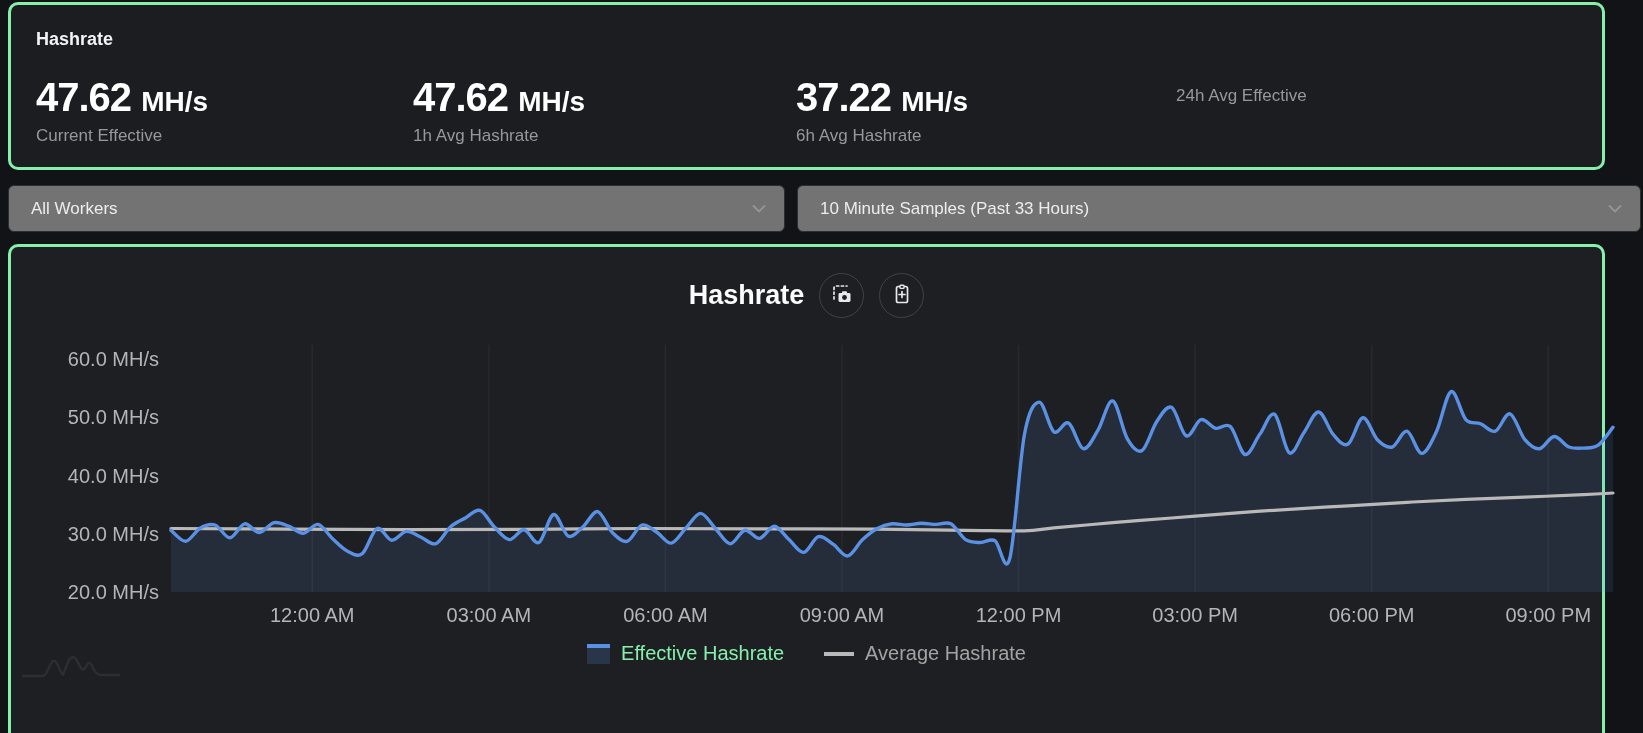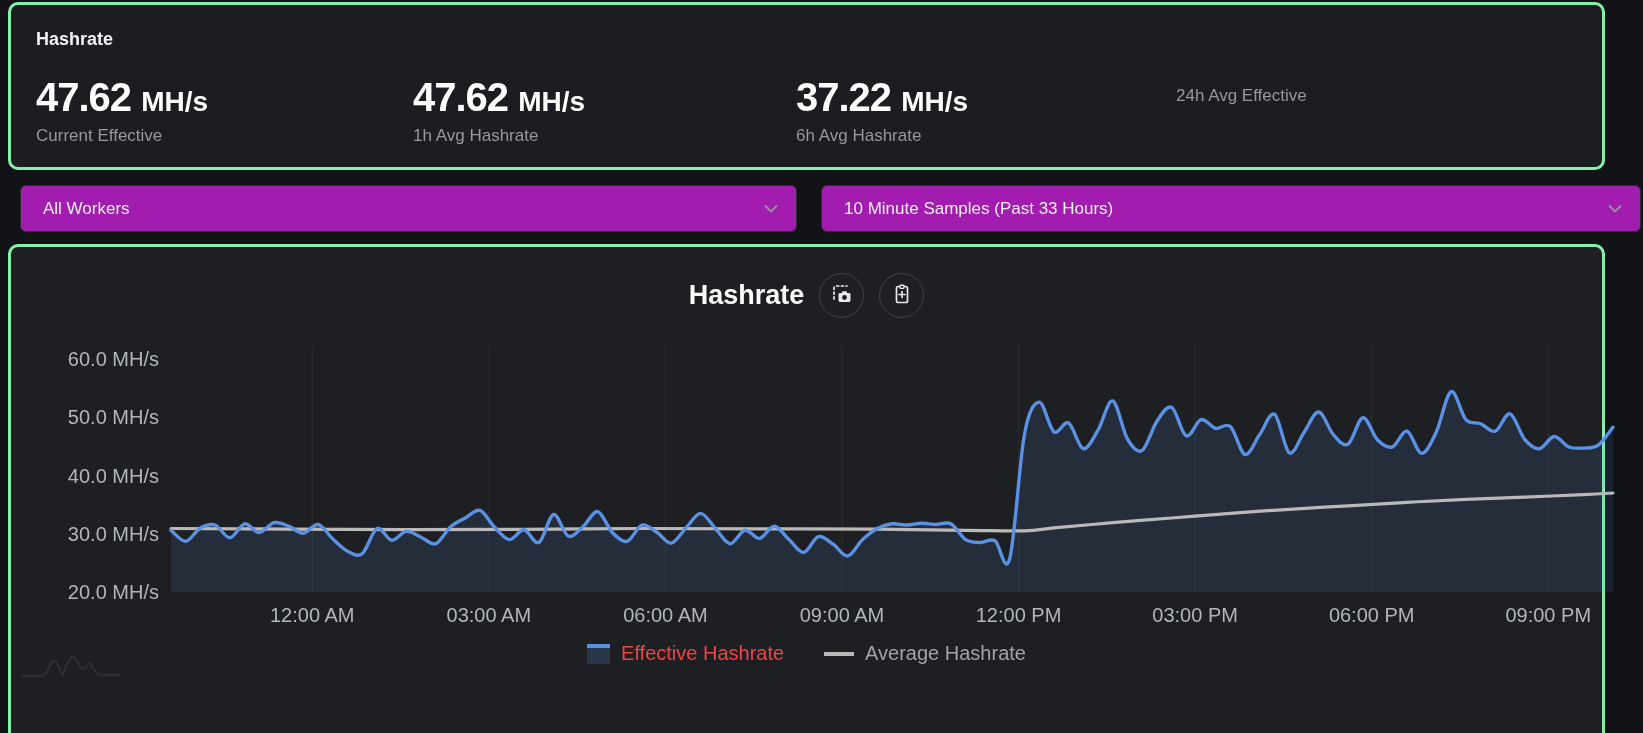--- a/index.html
+++ b/index.html
@@ -7,22 +7,22 @@
   .panel{position:absolute;left:8px;width:1597px;background:#1c1d20;border:3px solid #86efac;border-radius:10px;box-sizing:border-box;}
   
   #stats-panel{top:2px;height:168px;}
   .stats-title{position:absolute;left:25px;top:24px;font-size:18px;font-weight:700;color:#f2f3f4;}
   .stats-grid{position:absolute;left:25px;top:72px;right:20px;display:grid;grid-template-columns:377px 383px 380px 1fr;}
   .stat-value{font-size:40px;font-weight:700;color:#ffffff;letter-spacing:-1px;line-height:1;}
   .stat-unit{font-size:28px;font-weight:700;color:#ffffff;letter-spacing:0;}
   .stat-label{margin-top:9px;font-size:17px;color:#96989b;}
   
   #filters{position:absolute;left:8px;top:185px;width:1633px;display:flex;gap:12px;}
-  .select{height:47px;background:#a21caf;border:1px solid #2d2e31;border-radius:6px;display:flex;align-items:center;
-    padding:0 18px 0 22px;font-size:17px;color:#ededee;box-sizing:border-box;cursor:pointer;margin-left:12px;}
+  .select{height:47px;background:#737373;border:1px solid #2d2e31;border-radius:6px;display:flex;align-items:center;
+    padding:0 18px 0 22px;font-size:17px;color:#ededee;box-sizing:border-box;cursor:pointer;}
   .select .chev{margin-left:auto;display:flex;align-items:center;}
   #worker-select{width:777px;}
   #sample-select{flex:1;}
   
   #chart-panel{top:244px;height:600px;background:#1d1f22;}
   .chart-header{position:absolute;top:26px;left:0;width:100%;display:flex;justify-content:center;align-items:center;gap:15px;}
   .chart-title{font-size:27px;font-weight:700;color:#fbfbfc;}
   .icon-btn{width:45px;height:45px;border-radius:50%;border:1px solid #404245;background:transparent;display:flex;
     align-items:center;justify-content:center;cursor:pointer;padding:0;}
   #hashrate-svg{position:absolute;left:0;top:72px;}
@@ -124,21 +124,21 @@
       <text x="148" y="221.75" fill="#b3b6b9" font-size="20" text-anchor="end">30.0 MH/s</text>
       <text x="148" y="280" fill="#b3b6b9" font-size="20" text-anchor="end">20.0 MH/s</text>
       <path d="M160.0 211.3C162.5 213.1 169.8 222.7 174.7 222.3C179.6 221.9 184.5 211.6 189.4 208.9C194.3 206.2 199.2 204.4 204.1 206.0C209.0 207.7 214.0 219.0 218.9 218.8C223.8 218.6 228.7 205.7 233.6 204.8C238.5 204.0 243.4 213.8 248.3 213.6C253.2 213.4 258.1 204.8 263.0 203.7C267.9 202.6 272.8 205.4 277.7 207.2C282.6 208.9 287.5 214.5 292.4 214.2C297.3 213.9 302.2 204.5 307.1 205.4C312.0 206.4 317.0 215.5 321.9 220.0C326.8 224.5 331.7 229.8 336.6 232.2C341.5 234.7 346.4 238.3 351.3 234.6C356.2 230.8 361.1 211.7 366.0 209.5C370.9 207.3 375.8 220.7 380.7 221.2C385.6 221.6 390.5 212.9 395.4 212.4C400.3 211.9 405.2 216.2 410.1 218.2C415.0 220.3 420.0 226.4 424.9 224.7C429.8 222.9 434.7 212.0 439.6 207.8C444.5 203.5 449.4 201.7 454.3 199.0C459.2 196.3 464.1 189.9 469.0 191.4C473.9 193.0 478.8 203.5 483.7 208.3C488.6 213.2 493.5 220.2 498.4 220.6C503.3 221.0 508.2 210.2 513.1 210.7C518.0 211.2 523.0 226.0 527.9 223.5C532.8 221.0 537.7 196.6 542.6 195.5C547.5 194.5 552.4 215.0 557.3 217.1C562.2 219.1 567.1 211.8 572.0 207.8C576.9 203.7 581.8 191.6 586.7 192.6C591.6 193.6 596.5 208.6 601.4 213.6C606.3 218.5 611.2 223.6 616.1 222.3C621.0 221.1 626.0 207.6 630.9 206.0C635.8 204.5 640.7 210.0 645.6 213.0C650.5 216.0 655.4 224.7 660.3 224.1C665.2 223.4 670.1 213.9 675.0 208.9C679.9 204.0 684.8 194.3 689.7 194.4C694.6 194.5 699.5 204.5 704.4 209.5C709.3 214.6 714.2 224.4 719.1 224.7C724.0 224.9 729.0 212.1 733.9 211.3C738.8 210.4 743.7 220.1 748.6 219.4C753.5 218.7 758.4 207.0 763.3 207.2C768.2 207.4 773.1 216.2 778.0 220.6C782.9 224.9 787.8 233.9 792.7 233.4C797.6 232.9 802.5 219.0 807.4 217.7C812.3 216.3 817.2 222.0 822.1 225.2C827.0 228.4 832.0 237.7 836.9 236.9C841.8 236.1 846.7 225.1 851.6 220.6C856.5 216.0 861.4 212.1 866.3 209.5C871.2 206.9 876.1 205.4 881.0 204.8C885.9 204.3 890.8 206.1 895.7 206.0C900.6 205.9 905.5 204.4 910.4 204.3C915.3 204.2 920.2 205.3 925.1 205.4C930.0 205.5 935.0 202.3 939.9 204.8C944.8 207.4 949.7 217.5 954.6 220.6C959.5 223.7 964.4 223.3 969.3 223.5C974.2 223.7 979.1 219.0 984.0 221.7C988.9 224.5 993.8 257.5 998.7 239.8C1003.6 222.1 1008.5 141.8 1013.4 115.7C1018.3 89.6 1023.2 83.6 1028.1 83.1C1033.0 82.6 1038.0 109.3 1042.9 112.8C1047.8 116.3 1052.7 101.3 1057.6 104.1C1062.5 106.9 1067.4 128.5 1072.3 129.7C1077.2 130.9 1082.1 119.0 1087.0 111.1C1091.9 103.1 1096.8 80.5 1101.7 81.9C1106.6 83.4 1111.5 111.6 1116.4 119.8C1121.3 128.1 1126.2 134.4 1131.1 131.5C1136.0 128.5 1141.0 109.5 1145.9 102.3C1150.8 95.1 1155.7 85.9 1160.6 88.3C1165.5 90.8 1170.4 114.9 1175.3 116.9C1180.2 118.9 1185.1 101.8 1190.0 100.6C1194.9 99.3 1199.8 108.2 1204.7 109.3C1209.6 110.5 1214.5 103.2 1219.4 107.6C1224.3 111.9 1229.2 134.3 1234.1 135.5C1239.0 136.8 1244.0 121.8 1248.9 115.1C1253.8 108.4 1258.7 92.2 1263.6 95.3C1268.5 98.4 1273.4 130.8 1278.3 133.8C1283.2 136.8 1288.1 120.2 1293.0 113.4C1297.9 106.6 1302.8 92.6 1307.7 93.0C1312.6 93.4 1317.5 110.4 1322.4 115.7C1327.3 121.1 1332.2 127.9 1337.1 125.0C1342.0 122.2 1347.0 99.5 1351.9 98.8C1356.8 98.2 1361.7 116.1 1366.6 121.0C1371.5 125.8 1376.4 129.4 1381.3 128.0C1386.2 126.5 1391.1 111.2 1396.0 112.2C1400.9 113.3 1405.8 134.3 1410.7 134.4C1415.6 134.5 1420.5 123.1 1425.4 112.8C1430.3 102.5 1435.2 74.7 1440.1 72.6C1445.0 70.6 1450.0 95.2 1454.9 100.6C1459.8 105.9 1464.7 102.7 1469.6 104.7C1474.5 106.6 1479.4 113.9 1484.3 112.2C1489.2 110.6 1494.1 93.4 1499.0 94.8C1503.9 96.1 1508.8 114.6 1513.7 120.4C1518.6 126.2 1523.5 130.2 1528.4 129.7C1533.3 129.2 1538.2 117.8 1543.1 117.5C1548.0 117.2 1553.0 126.0 1557.9 128.0C1562.8 129.9 1567.7 129.4 1572.6 129.1C1577.5 128.8 1582.4 129.7 1587.3 126.2C1592.2 122.7 1599.5 111.2 1602.0 108.2L1602 273L160.0 273Z" fill="rgba(91,145,228,0.12)" stroke="none"></path>
       <path d="M160.0 209.5C179.6 209.6 238.5 209.9 277.7 210.1C317.0 210.3 356.2 210.6 395.4 210.7C434.7 210.7 473.9 210.6 513.1 210.4C552.4 210.2 591.6 209.6 630.9 209.5C670.1 209.4 709.3 209.7 748.6 209.8C787.8 209.9 832.0 209.8 866.3 210.1C900.6 210.3 930.0 211.0 954.6 211.3C979.1 211.5 998.7 212.2 1013.4 211.8C1028.1 211.4 1028.1 210.3 1042.9 208.9C1057.6 207.6 1082.1 205.3 1101.7 203.7C1121.3 202.0 1141.0 200.6 1160.6 199.0C1180.2 197.5 1199.8 195.8 1219.4 194.4C1239.0 192.9 1258.7 191.5 1278.3 190.3C1297.9 189.0 1317.5 188.0 1337.1 186.8C1356.8 185.6 1376.4 184.4 1396.0 183.3C1415.6 182.2 1435.2 181.3 1454.9 180.4C1474.5 179.5 1494.1 178.8 1513.7 178.1C1533.3 177.3 1557.9 176.4 1572.6 175.7C1587.3 175.0 1597.1 174.3 1602.0 174.0" fill="none" stroke="#b9b9b9" stroke-width="3.2" stroke-linecap="round" stroke-linejoin="round"></path>
       <path d="M160.0 211.3C162.5 213.1 169.8 222.7 174.7 222.3C179.6 221.9 184.5 211.6 189.4 208.9C194.3 206.2 199.2 204.4 204.1 206.0C209.0 207.7 214.0 219.0 218.9 218.8C223.8 218.6 228.7 205.7 233.6 204.8C238.5 204.0 243.4 213.8 248.3 213.6C253.2 213.4 258.1 204.8 263.0 203.7C267.9 202.6 272.8 205.4 277.7 207.2C282.6 208.9 287.5 214.5 292.4 214.2C297.3 213.9 302.2 204.5 307.1 205.4C312.0 206.4 317.0 215.5 321.9 220.0C326.8 224.5 331.7 229.8 336.6 232.2C341.5 234.7 346.4 238.3 351.3 234.6C356.2 230.8 361.1 211.7 366.0 209.5C370.9 207.3 375.8 220.7 380.7 221.2C385.6 221.6 390.5 212.9 395.4 212.4C400.3 211.9 405.2 216.2 410.1 218.2C415.0 220.3 420.0 226.4 424.9 224.7C429.8 222.9 434.7 212.0 439.6 207.8C444.5 203.5 449.4 201.7 454.3 199.0C459.2 196.3 464.1 189.9 469.0 191.4C473.9 193.0 478.8 203.5 483.7 208.3C488.6 213.2 493.5 220.2 498.4 220.6C503.3 221.0 508.2 210.2 513.1 210.7C518.0 211.2 523.0 226.0 527.9 223.5C532.8 221.0 537.7 196.6 542.6 195.5C547.5 194.5 552.4 215.0 557.3 217.1C562.2 219.1 567.1 211.8 572.0 207.8C576.9 203.7 581.8 191.6 586.7 192.6C591.6 193.6 596.5 208.6 601.4 213.6C606.3 218.5 611.2 223.6 616.1 222.3C621.0 221.1 626.0 207.6 630.9 206.0C635.8 204.5 640.7 210.0 645.6 213.0C650.5 216.0 655.4 224.7 660.3 224.1C665.2 223.4 670.1 213.9 675.0 208.9C679.9 204.0 684.8 194.3 689.7 194.4C694.6 194.5 699.5 204.5 704.4 209.5C709.3 214.6 714.2 224.4 719.1 224.7C724.0 224.9 729.0 212.1 733.9 211.3C738.8 210.4 743.7 220.1 748.6 219.4C753.5 218.7 758.4 207.0 763.3 207.2C768.2 207.4 773.1 216.2 778.0 220.6C782.9 224.9 787.8 233.9 792.7 233.4C797.6 232.9 802.5 219.0 807.4 217.7C812.3 216.3 817.2 222.0 822.1 225.2C827.0 228.4 832.0 237.7 836.9 236.9C841.8 236.1 846.7 225.1 851.6 220.6C856.5 216.0 861.4 212.1 866.3 209.5C871.2 206.9 876.1 205.4 881.0 204.8C885.9 204.3 890.8 206.1 895.7 206.0C900.6 205.9 905.5 204.4 910.4 204.3C915.3 204.2 920.2 205.3 925.1 205.4C930.0 205.5 935.0 202.3 939.9 204.8C944.8 207.4 949.7 217.5 954.6 220.6C959.5 223.7 964.4 223.3 969.3 223.5C974.2 223.7 979.1 219.0 984.0 221.7C988.9 224.5 993.8 257.5 998.7 239.8C1003.6 222.1 1008.5 141.8 1013.4 115.7C1018.3 89.6 1023.2 83.6 1028.1 83.1C1033.0 82.6 1038.0 109.3 1042.9 112.8C1047.8 116.3 1052.7 101.3 1057.6 104.1C1062.5 106.9 1067.4 128.5 1072.3 129.7C1077.2 130.9 1082.1 119.0 1087.0 111.1C1091.9 103.1 1096.8 80.5 1101.7 81.9C1106.6 83.4 1111.5 111.6 1116.4 119.8C1121.3 128.1 1126.2 134.4 1131.1 131.5C1136.0 128.5 1141.0 109.5 1145.9 102.3C1150.8 95.1 1155.7 85.9 1160.6 88.3C1165.5 90.8 1170.4 114.9 1175.3 116.9C1180.2 118.9 1185.1 101.8 1190.0 100.6C1194.9 99.3 1199.8 108.2 1204.7 109.3C1209.6 110.5 1214.5 103.2 1219.4 107.6C1224.3 111.9 1229.2 134.3 1234.1 135.5C1239.0 136.8 1244.0 121.8 1248.9 115.1C1253.8 108.4 1258.7 92.2 1263.6 95.3C1268.5 98.4 1273.4 130.8 1278.3 133.8C1283.2 136.8 1288.1 120.2 1293.0 113.4C1297.9 106.6 1302.8 92.6 1307.7 93.0C1312.6 93.4 1317.5 110.4 1322.4 115.7C1327.3 121.1 1332.2 127.9 1337.1 125.0C1342.0 122.2 1347.0 99.5 1351.9 98.8C1356.8 98.2 1361.7 116.1 1366.6 121.0C1371.5 125.8 1376.4 129.4 1381.3 128.0C1386.2 126.5 1391.1 111.2 1396.0 112.2C1400.9 113.3 1405.8 134.3 1410.7 134.4C1415.6 134.5 1420.5 123.1 1425.4 112.8C1430.3 102.5 1435.2 74.7 1440.1 72.6C1445.0 70.6 1450.0 95.2 1454.9 100.6C1459.8 105.9 1464.7 102.7 1469.6 104.7C1474.5 106.6 1479.4 113.9 1484.3 112.2C1489.2 110.6 1494.1 93.4 1499.0 94.8C1503.9 96.1 1508.8 114.6 1513.7 120.4C1518.6 126.2 1523.5 130.2 1528.4 129.7C1533.3 129.2 1538.2 117.8 1543.1 117.5C1548.0 117.2 1553.0 126.0 1557.9 128.0C1562.8 129.9 1567.7 129.4 1572.6 129.1C1577.5 128.8 1582.4 129.7 1587.3 126.2C1592.2 122.7 1599.5 111.2 1602.0 108.2" fill="none" stroke="#5b91e4" stroke-width="3.4" stroke-linecap="round" stroke-linejoin="round"></path>
     </svg>
 
   <div class="legend">
     <div class="legend-item">
       <span class="swatch-area" style="border-top-color: rgb(91, 145, 228); background: rgba(91, 145, 228, 0.2);"></span>
-      <span class="legend-label-effective" style="color: #ef4444;">Effective Hashrate</span>
+      <span class="legend-label-effective" style="color: #86efac;">Effective Hashrate</span>
     </div>
     <div class="legend-item">
       <span class="swatch-line" style="background: rgb(185, 185, 185);"></span>
       <span class="legend-label-average" style="color: #a3a3a3;">Average Hashrate</span>
     </div>
   </div>
 
   <svg id="watermark" width="110" height="40" viewBox="0 0 110 40">
     <path d="M4 29 H24 C28 29 30 17 34 14 C37 12 39 19 42 25 L44 28 C48 17 50 10 54 10 C57 10 59 16 62 21 C64 24 66 22 68 18 C70 14 72 16 74 21 C76 25 78 28 82 28 H100" fill="none" stroke="#2d2e31" stroke-width="2.4" stroke-linecap="round" stroke-linejoin="round"></path>
   </svg>

